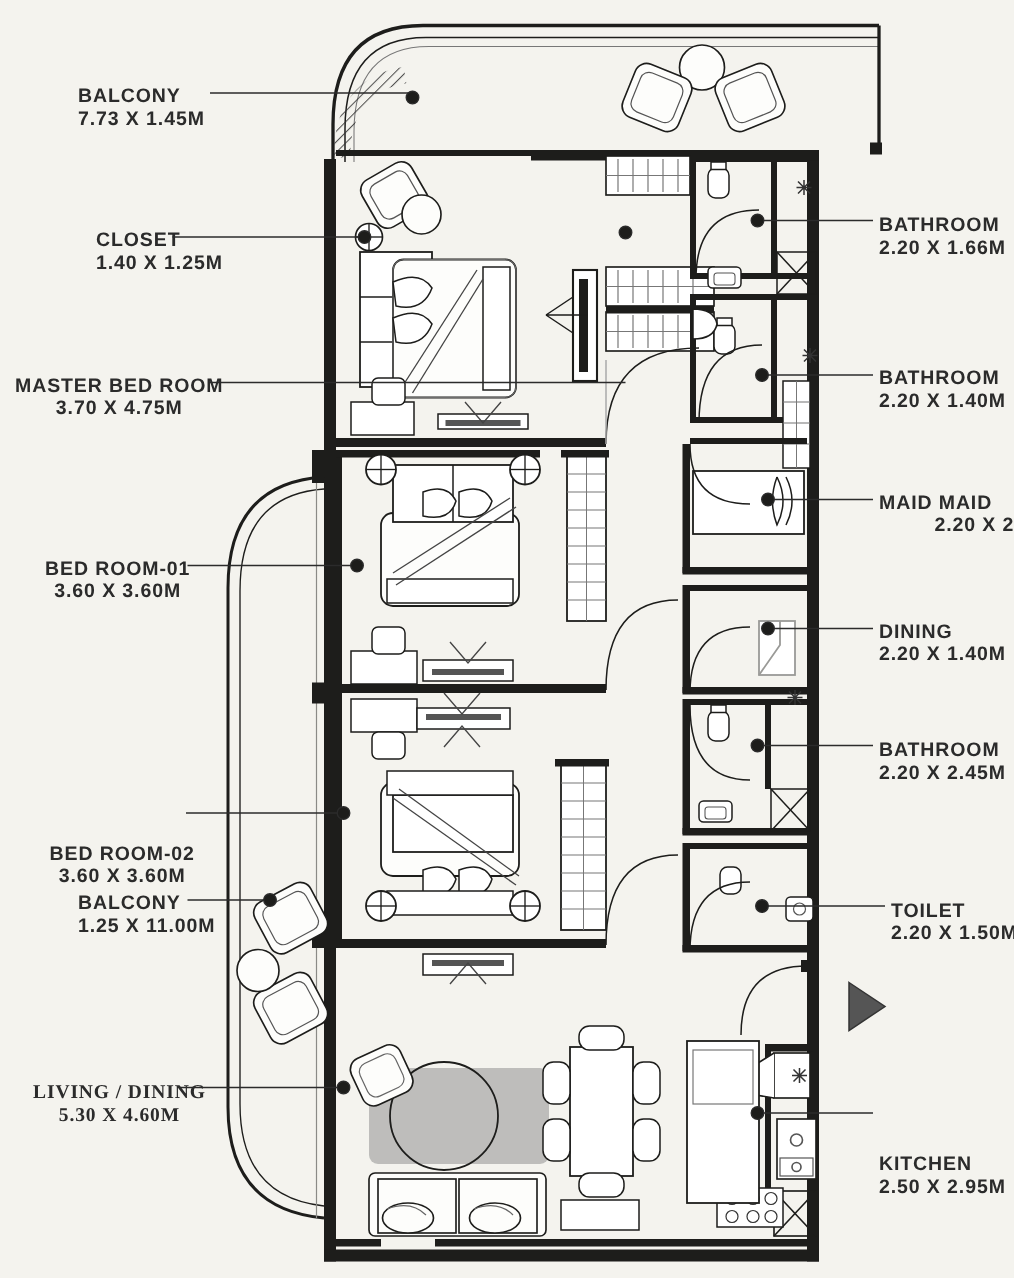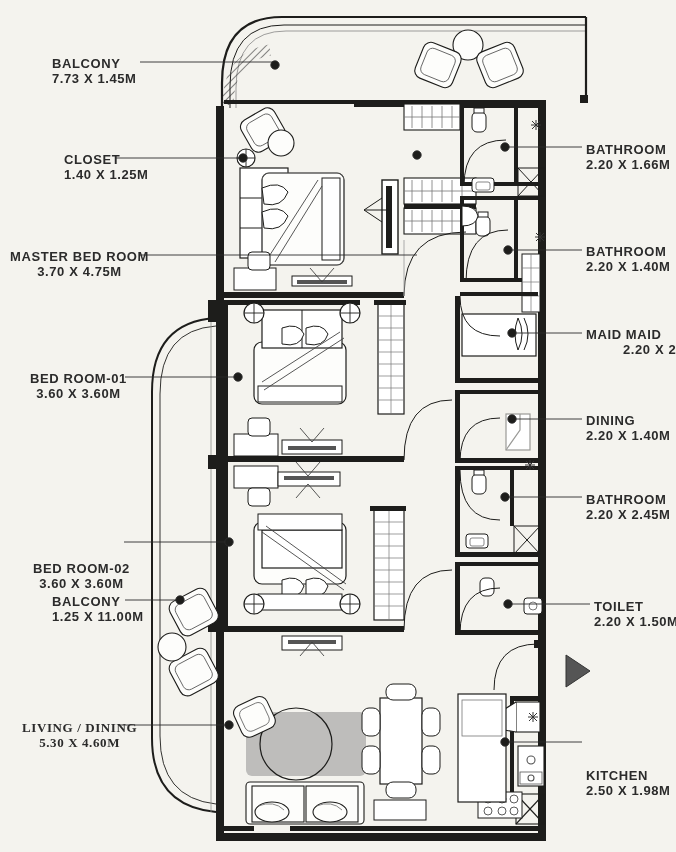--- a/index.html
+++ b/index.html
@@ -552,15 +552,15 @@
     <div class="lbl right" style="left: 586px; top: 492px;">
       <span class="nm">BATHROOM</span>
       <span class="dm" style="text-align: center; display: block;">2.20 X 2.45M</span>
     </div>
     <div class="lbl right" style="left: 594px; top: 599px;">
       <span class="nm">TOILET</span>
       <span class="dm" style="text-align: center; display: block;">2.20 X 1.50M</span>
     </div>
     <div class="lbl right" style="left: 586px; top: 768px;">
       <span class="nm">KITCHEN</span>
-      <span class="dm" style="text-align: center; display: block;">2.50 X 1.98M</span>
+      <span class="dm" style="text-align: center; display: block;">2.50 X 2.95M</span>
     </div>
   </div>
 
 </body></html>

